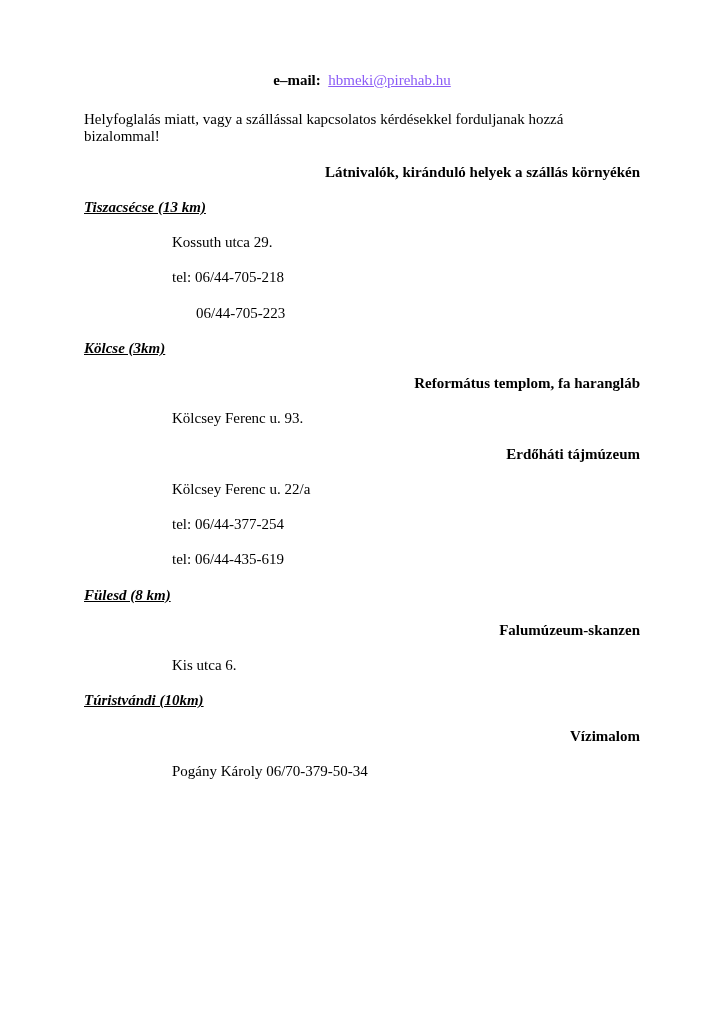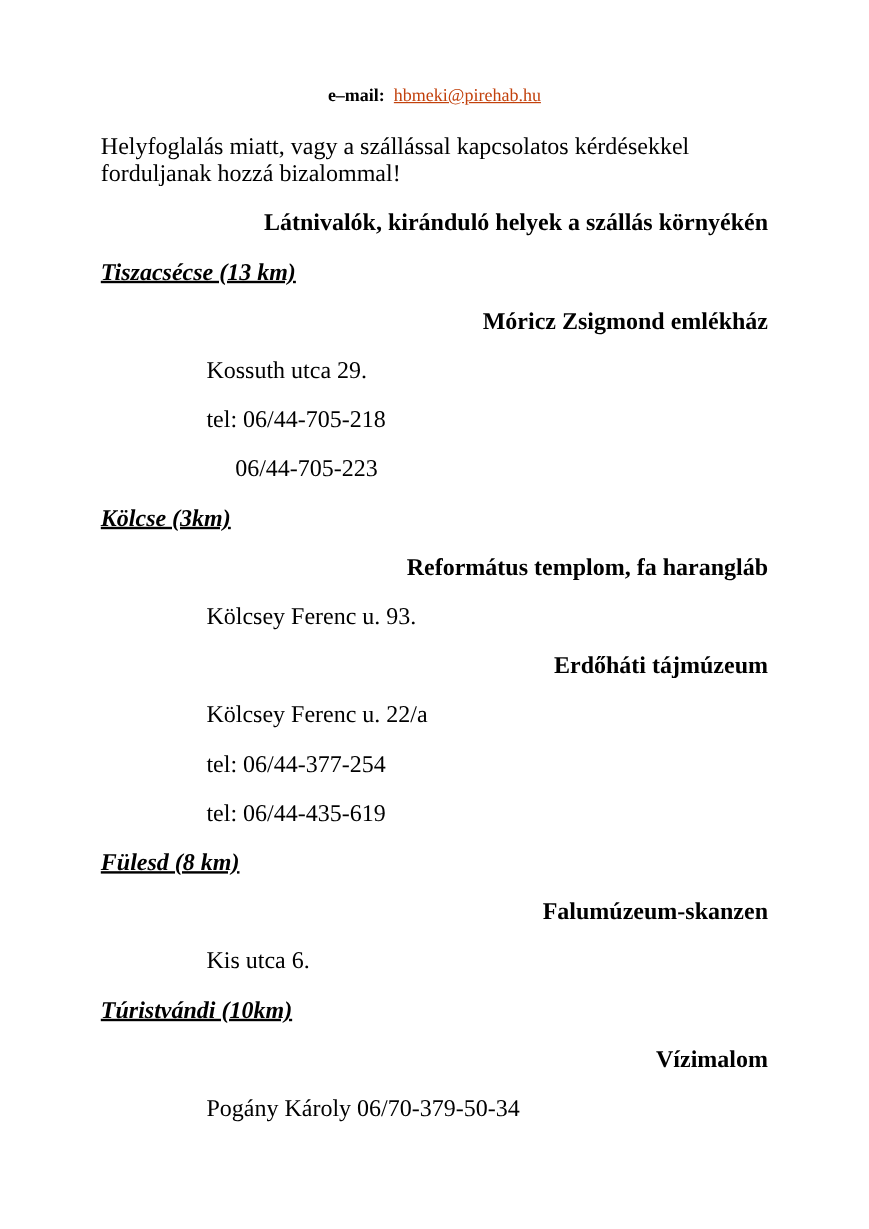--- a/index.html
+++ b/index.html
@@ -15,33 +15,33 @@
     position: relative;
     overflow: hidden;
   }
   .page {
     box-sizing: border-box;
     width: 724px;
     height: 1024px;
     padding: 72px 84px 40px 84px;
   }
   .line {
-    font-size: 20px;
+    font-size: 15px;
     line-height: 1.15;
     margin: 0 0 18px 0;
     white-space: pre-wrap;
   }
   .bold { font-weight: bold; text-align: right; }
   .bold-ital { font-weight: bold; font-style: italic; text-decoration: underline; }
   .indent-1 { margin-left: 46px; }
   .indent-2 { margin-left: 88px; }
   .indent-3 { margin-left: 112px; }
   .email-label { font-weight: bold; }
   .email-link {
-    color: #c2410c;
+    color: #8b5cf6;
     text-decoration: underline;
     font-weight: normal;
   }
   .email-row {
     text-align: center;
     font-size: 15px;
     margin: 0 0 22px 0;
   }
 </style>
 </head>
@@ -54,21 +54,20 @@
     <span>&nbsp;</span><a class="email-link" href="#">hbmeki@pirehab.hu</a>
   </div>
 
   <p class="line">Helyfoglalás miatt, vagy a szállással kapcsolatos kérdésekkel forduljanak hozzá bizalommal!</p>
 
   <p class="line bold">Látnivalók, kiránduló helyek a szállás környékén</p>
 
   <div>
 
     <p class="line bold-ital">Tiszacsécse (13 km)</p>
-    <p class="line bold indent-1">Móricz Zsigmond emlékház</p>
     <p class="line indent-2">Kossuth utca 29.</p>
     <p class="line indent-2">tel: 06/44-705-218</p>
     <p class="line indent-3">06/44-705-223</p>
 
     <p class="line bold-ital">Kölcse (3km)</p>
     <p class="line bold indent-1">Református templom, fa harangláb</p>
     <p class="line indent-2">Kölcsey Ferenc u. 93.</p>
     <p class="line bold indent-1">Erdőháti tájmúzeum</p>
     <p class="line indent-2">Kölcsey Ferenc u. 22/a</p>
     <p class="line indent-2">tel: 06/44-377-254</p>

